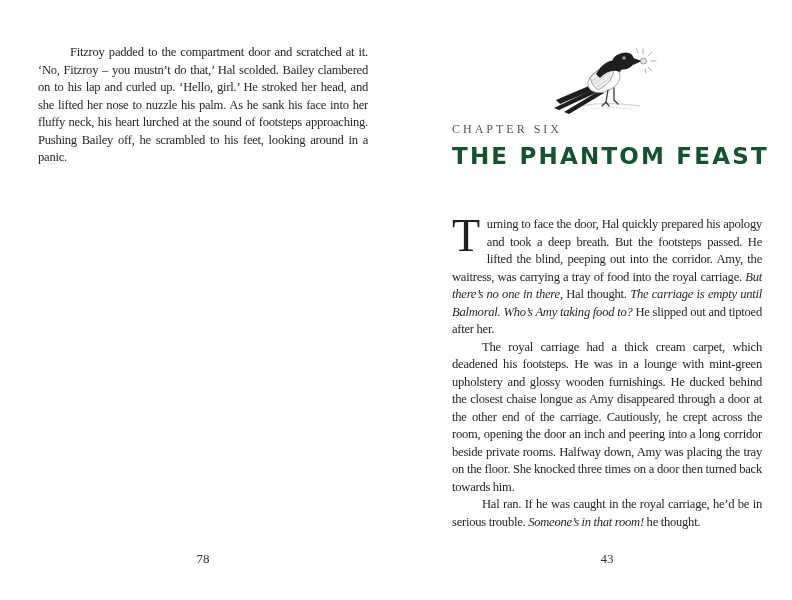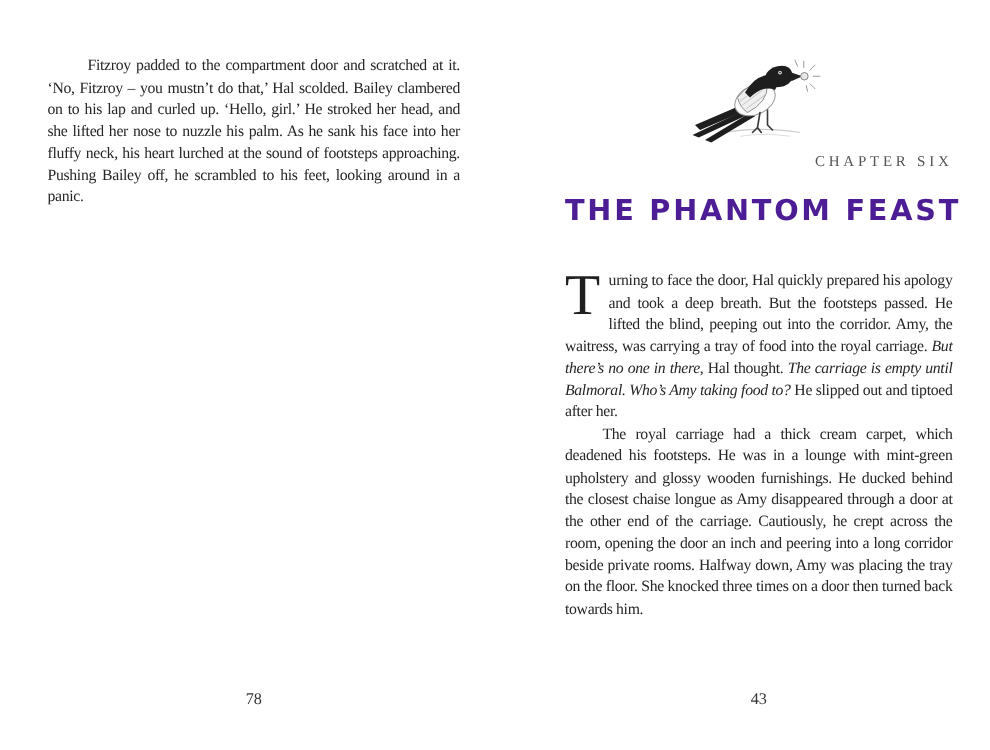--- a/index.html
+++ b/index.html
@@ -40,36 +40,36 @@
     font-size: 46px;
     line-height: 33px;
     padding: 3px 7px 0 0;
     color: #1f1f1f;
   }
   .chapter-header {
     position: absolute;
     left: 452px;
     top: 38px;
     width: 310px;
-    text-align: right;
+    text-align: left;
   }
   .magpie-svg { display: block; margin: 0 auto; }
   .chapter-label {
     font-size: 12px;
     letter-spacing: 3px;
     color: #555555;
     margin-top: 2px;
   }
   .chapter-title {
     font-family: "DejaVu Sans", sans-serif;
     font-weight: 700;
     font-size: 23px;
     letter-spacing: 2.2px;
-    color: #4c1d95;
-    margin-top: 19px;
+    color: #14532d;
+    margin-top: 6px;
     white-space: nowrap;
   }
   .page-number {
     position: absolute;
     top: 551px;
     text-align: center;
     font-size: 13px;
     color: #333333;
   }
   .pn-left { left: 38px; width: 330px; }
@@ -118,18 +118,19 @@
 
         <path d="M56 52 L54 64 M54 64 L50 68 M54 64 L57 68 M62 50 L62 62 M62 62 L66 66" stroke="#3a3a3a" stroke-width="1.3" fill="none" stroke-linecap="round"></path>
       </svg>
       <div class="chapter-label">CHAPTER SIX</div>
       <div class="chapter-title">THE PHANTOM FEAST</div>
     </div>
 
     <div class="body-text right-body">
       <p><span class="drop-cap">T</span><span>urning to face the door, Hal quickly prepared his apology and took a deep breath. But the footsteps passed. He lifted the blind, peeping out into the corridor. Amy, the waitress, was carrying a tray of food into the royal carriage. </span><span class="italic">But there’s no one in there</span><span>, Hal thought. </span><span class="italic">The carriage is empty until Balmoral. Who’s Amy taking food to?</span><span> He slipped out and tiptoed after her.</span></p>
       <p class="indent">The royal carriage had a thick cream carpet, which deadened his footsteps. He was in a lounge with mint-green upholstery and glossy wooden furnishings. He ducked behind the closest chaise longue as Amy disappeared through a door at the other end of the carriage. Cautiously, he crept across the room, opening the door an inch and peering into a long corridor beside private rooms. Halfway down, Amy was placing the tray on the floor. She knocked three times on a door then turned back towards him.</p>
+      <p class="indent"><span>Hal ran. If he was caught in the royal carriage, he’d be in serious trouble. </span><span class="italic">Someone’s in that room!</span><span> he thought.</span></p>
     </div>
 
     <div class="page-number pn-right">43</div>
   </div>
 
 </div>
 
 </body></html>

